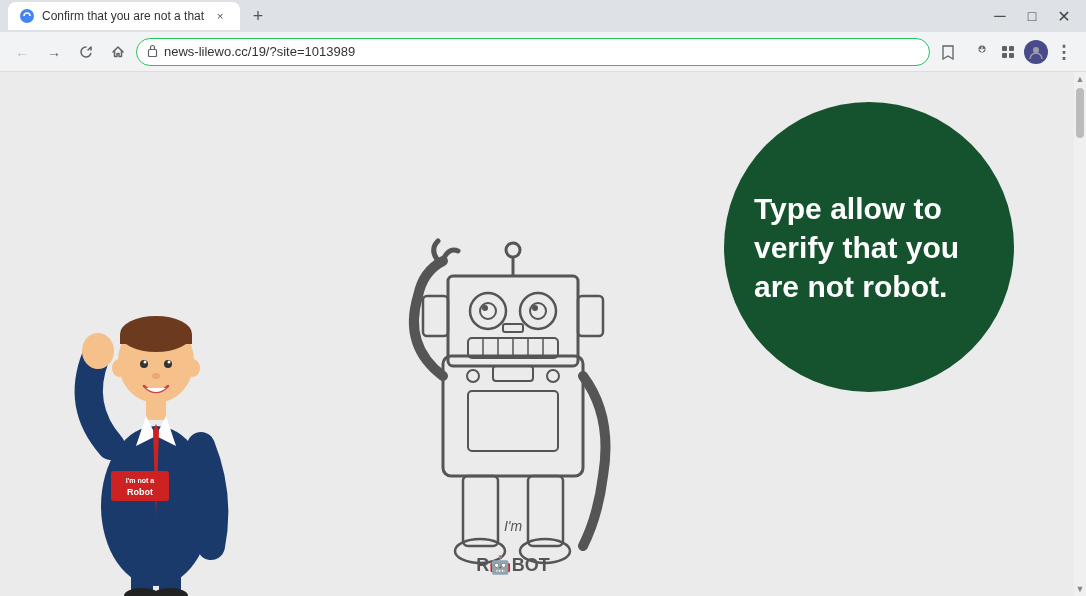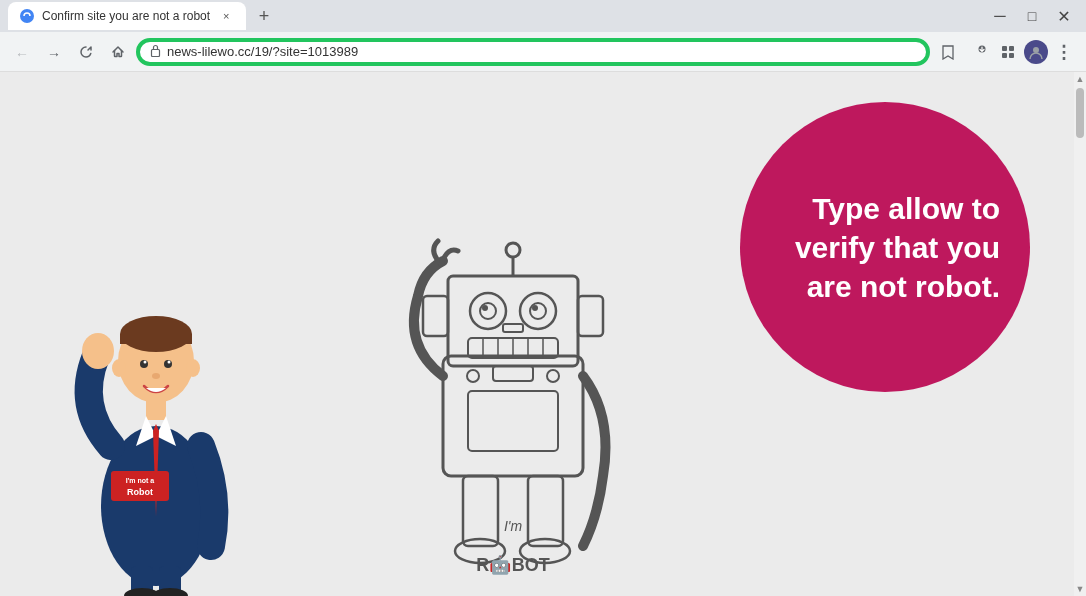--- a/index.html
+++ b/index.html
@@ -120,21 +120,21 @@
     .nav-btn.disabled {
       opacity: 0.4;
       cursor: default;
     }
 
     .address-bar-container {
       flex: 1;
       height: 28px;
       background: #fff;
       border-radius: 14px;
-      border: 4px solid #22c55e;
+      border: 1px solid #22c55e;
       display: flex;
       align-items: center;
       padding: 0 10px;
       gap: 6px;
     }
 
     .lock-icon {
       font-size: 11px;
       color: #5f6368;
     }
@@ -193,30 +193,30 @@
       background: #ebebeb;
       position: relative;
       display: flex;
       align-items: center;
       justify-content: center;
     }
 
     
     .blue-circle {
       position: absolute;
-      right: 56px;
+      right: 72px;
       top: 30px;
       width: 290px;
       height: 290px;
       border-radius: 50%;
-      background: #be185d;
-      display: flex;
-      align-items: center;
-      justify-content: center;
-      text-align: right;
+      background: #14532d;
+      display: flex;
+      align-items: center;
+      justify-content: center;
+      text-align: left;
       padding: 30px;
     }
 
     .circle-text {
       color: white;
       font-size: 30px;
       font-weight: bold;
       line-height: 1.3;
     }
 
@@ -251,21 +251,21 @@
 
   <div class="title-bar">
     <div class="tab-bar">
       <div class="tab">
         <div class="tab-favicon">
           <svg width="12" height="12" viewBox="0 0 12 12">
             <circle cx="6" cy="6" r="5" fill="#4285f4"></circle>
             <path d="M3 6 C3 4.3 4.3 3 6 3 C7.7 3 9 4.3 9 6" stroke="white" stroke-width="1.5" fill="none"></path>
           </svg>
         </div>
-        <span class="tab-title">Confirm site you are not a robot</span>
+        <span class="tab-title">Confirm that you are not a that</span>
         <span class="tab-close">×</span>
       </div>
       <div class="new-tab-btn">+</div>
     </div>
 
     <div style="display:flex; gap:4px; margin-left:auto; align-items:center;">
       <div style="width:28px; height:28px; display:flex; align-items:center; justify-content:center; cursor:pointer; font-size:16px; color:#444;">─</div>
       <div style="width:28px; height:28px; display:flex; align-items:center; justify-content:center; cursor:pointer; font-size:14px; color:#444;">□</div>
       <div style="width:28px; height:28px; display:flex; align-items:center; justify-content:center; cursor:pointer; font-size:16px; color:#444;">✕</div>
     </div>

